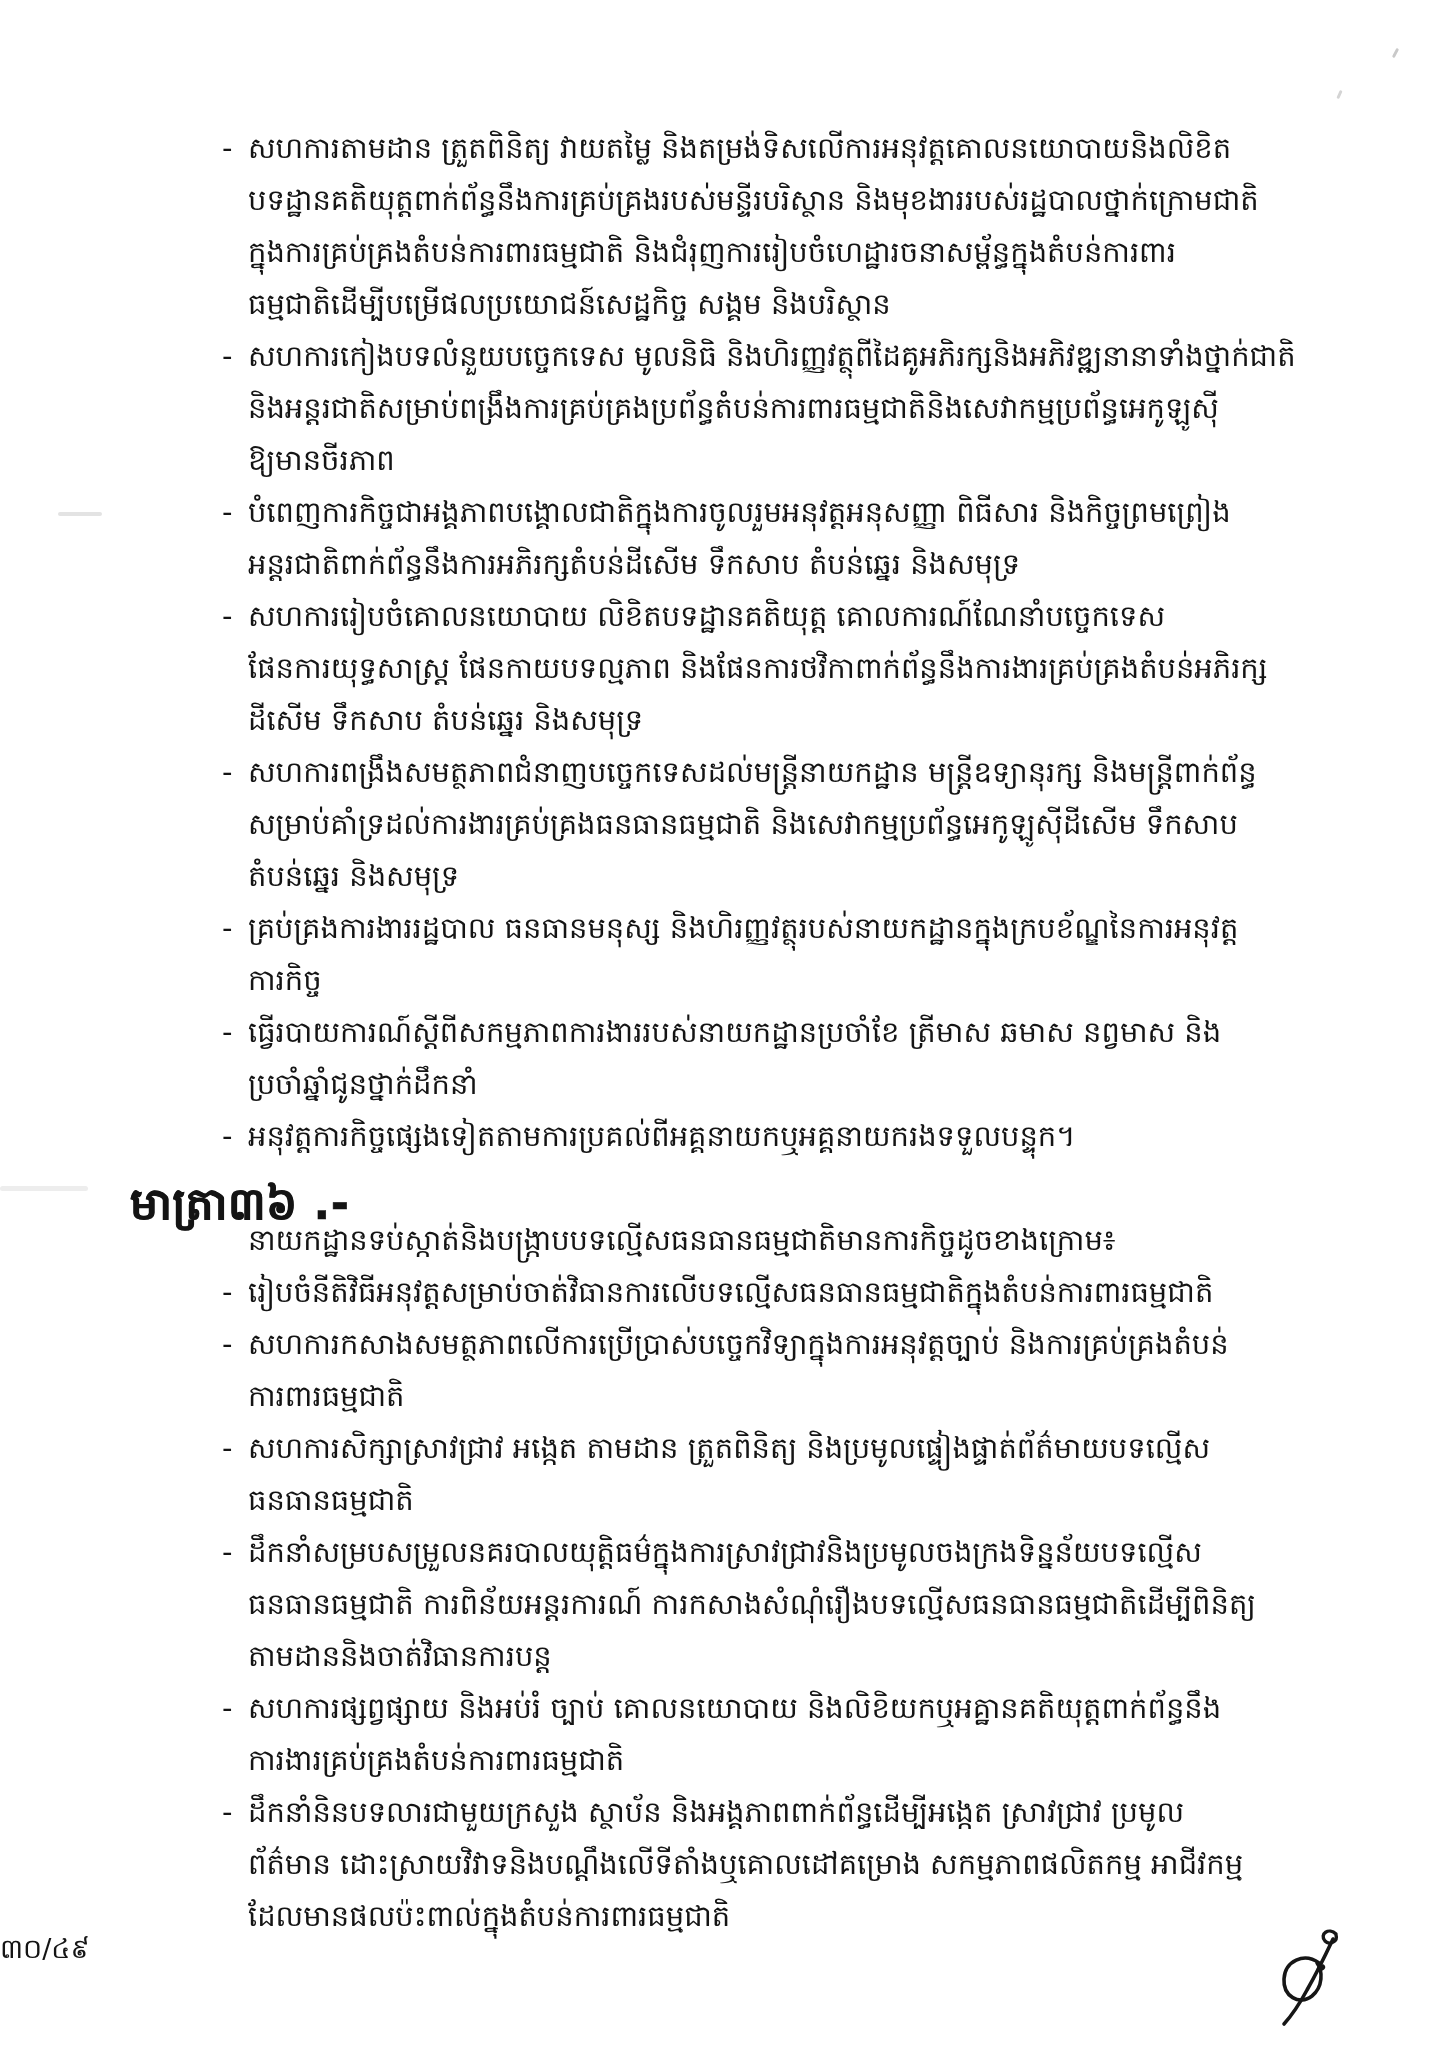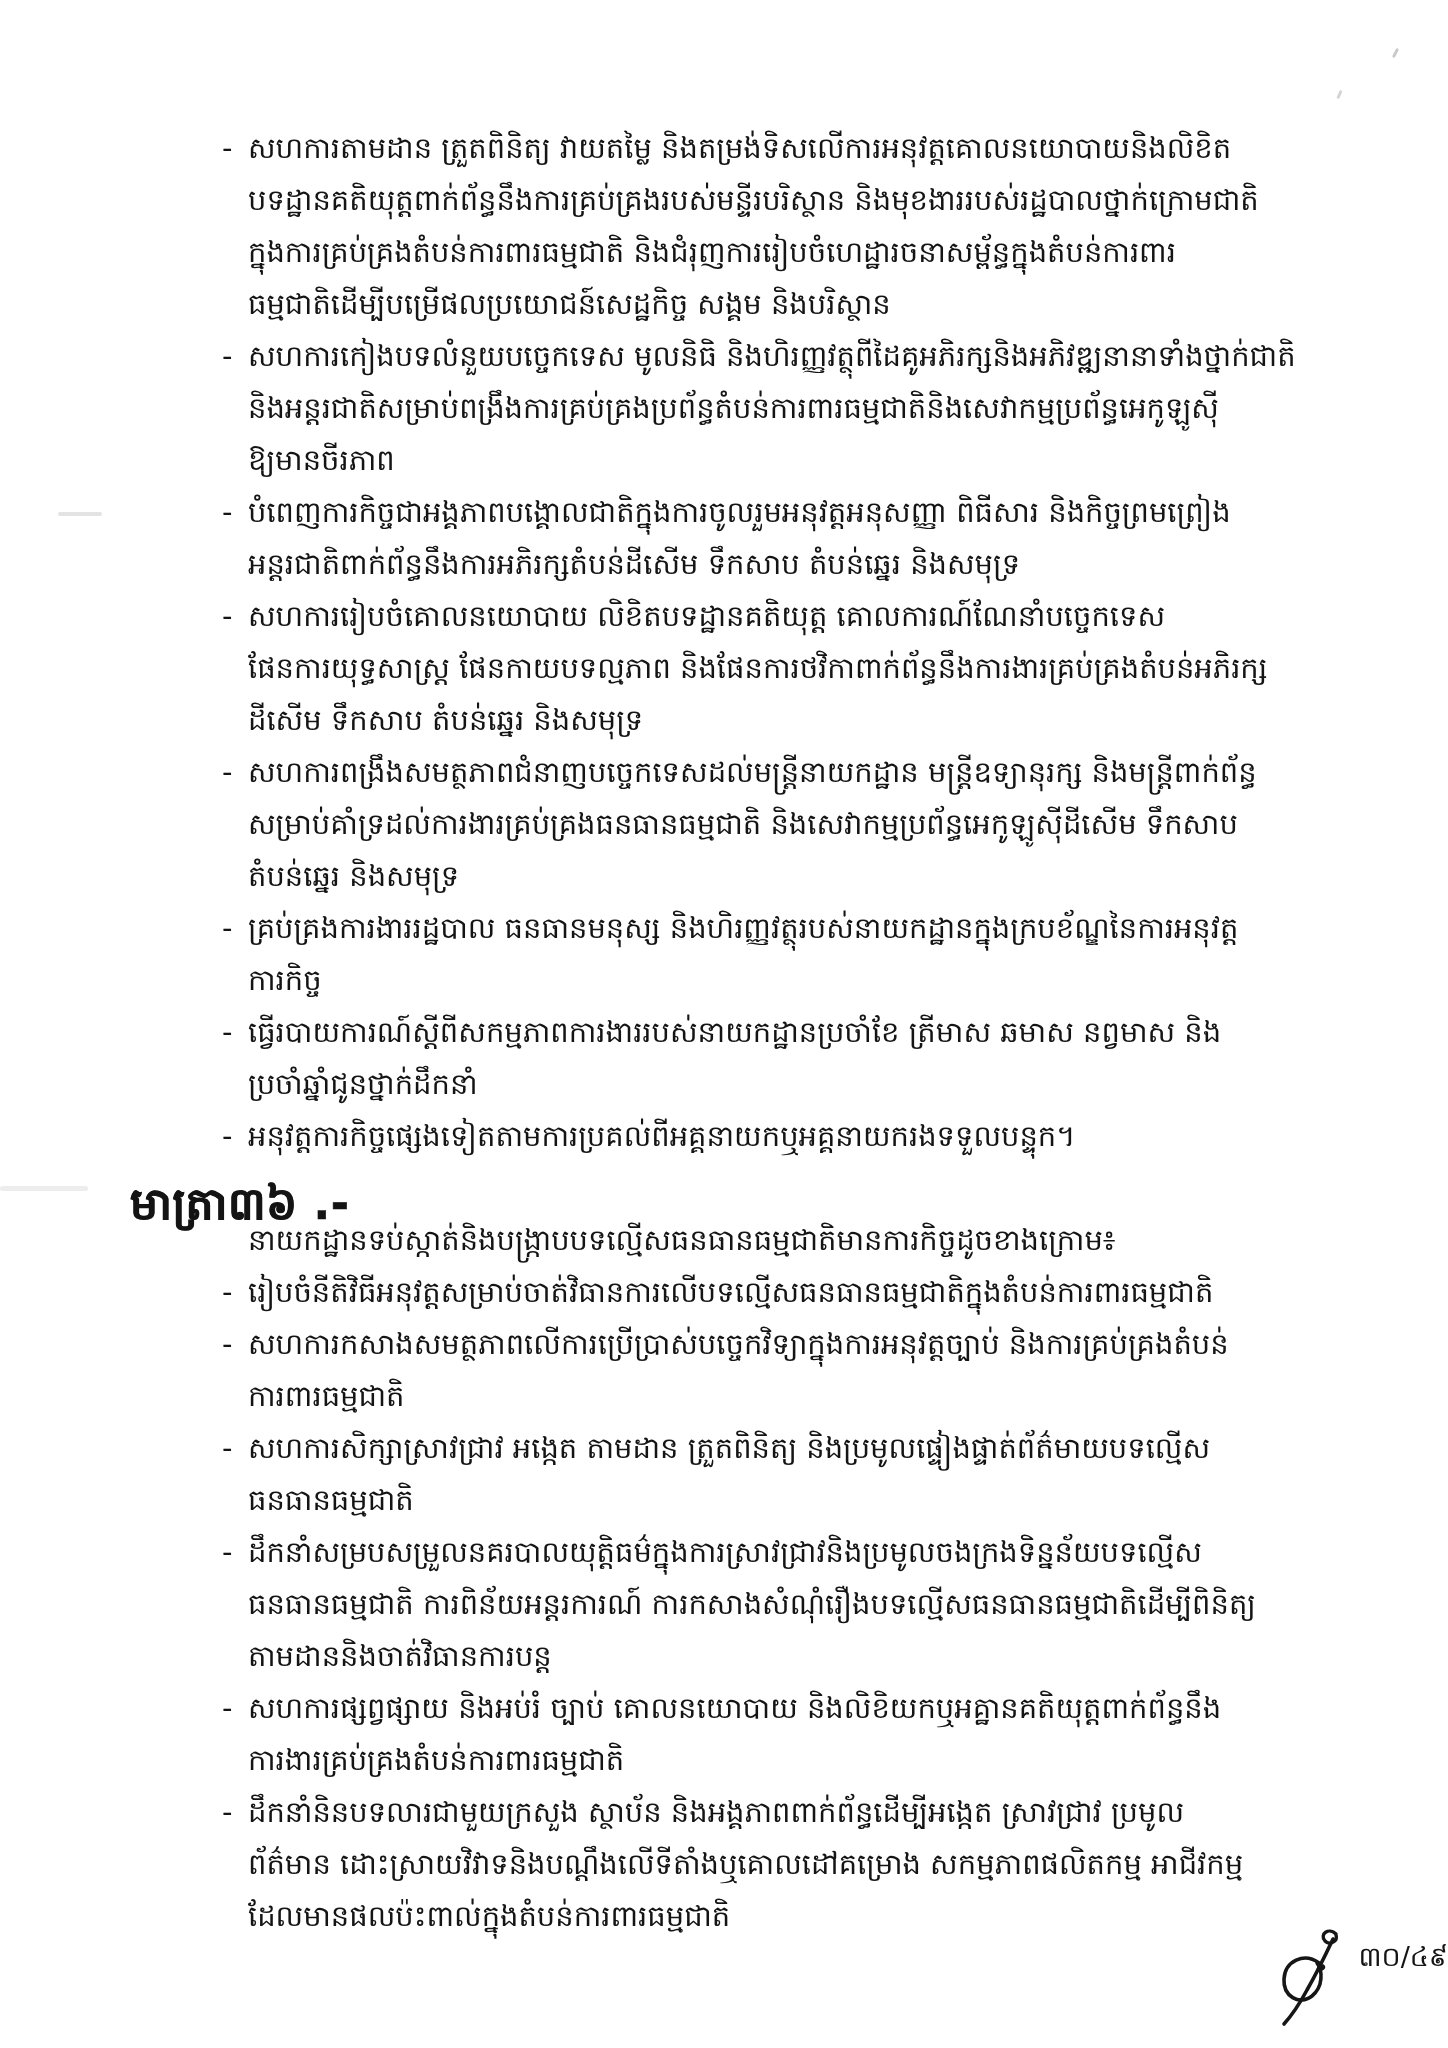--- a/index.html
+++ b/index.html
@@ -37,23 +37,22 @@
     width:1106px;
     font-size:29px;
     line-height:52px;
     white-space:pre-line;
   }
   .article-list{top:1266px;}
   .footer{
     position:absolute;
     left:0;top:1932px;
     width:100%;
-    text-align:right;
+    text-align:left;
     font-size:27px;
-    margin-top:8px;
   }
   .signature{
     position:absolute;
     left:1266px;top:1928px;
     width:84px;height:100px;
   }
   .speck{
     position:absolute;background:#c9c9c9;border-radius:2px;
   }
   .speck.s1{left:1394px;top:48px;width:3px;height:10px;transform:rotate(28deg);}

